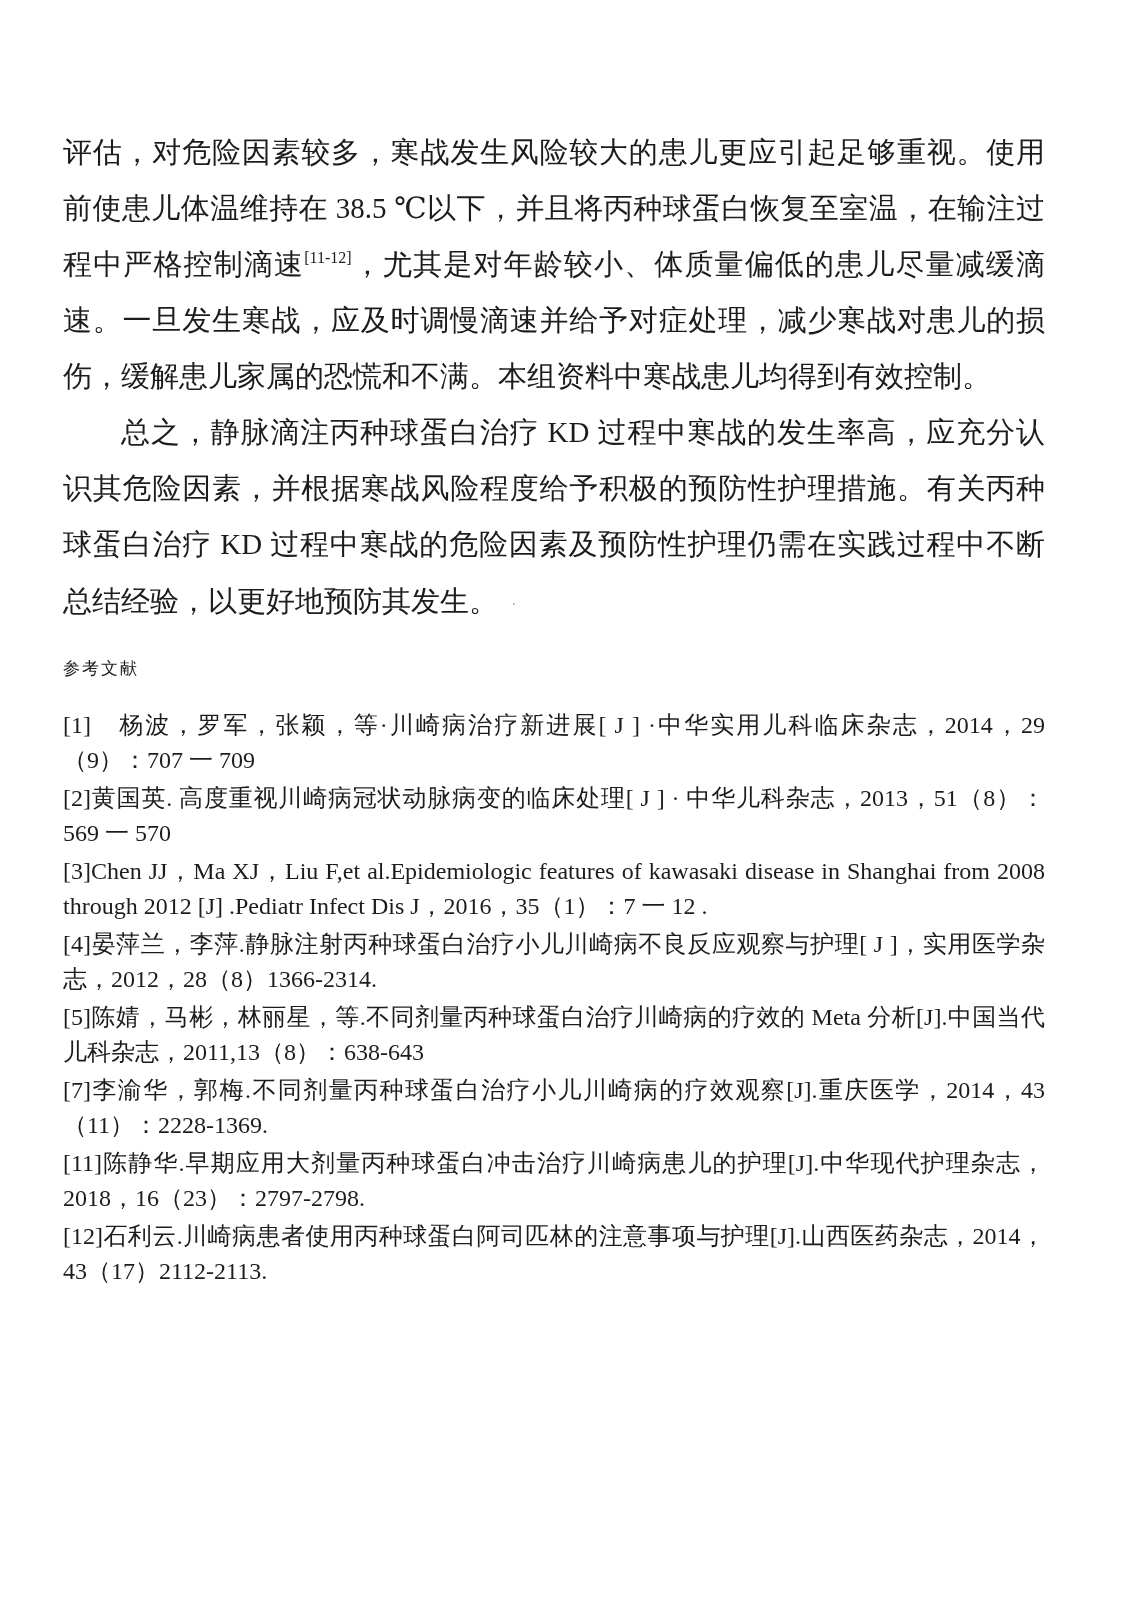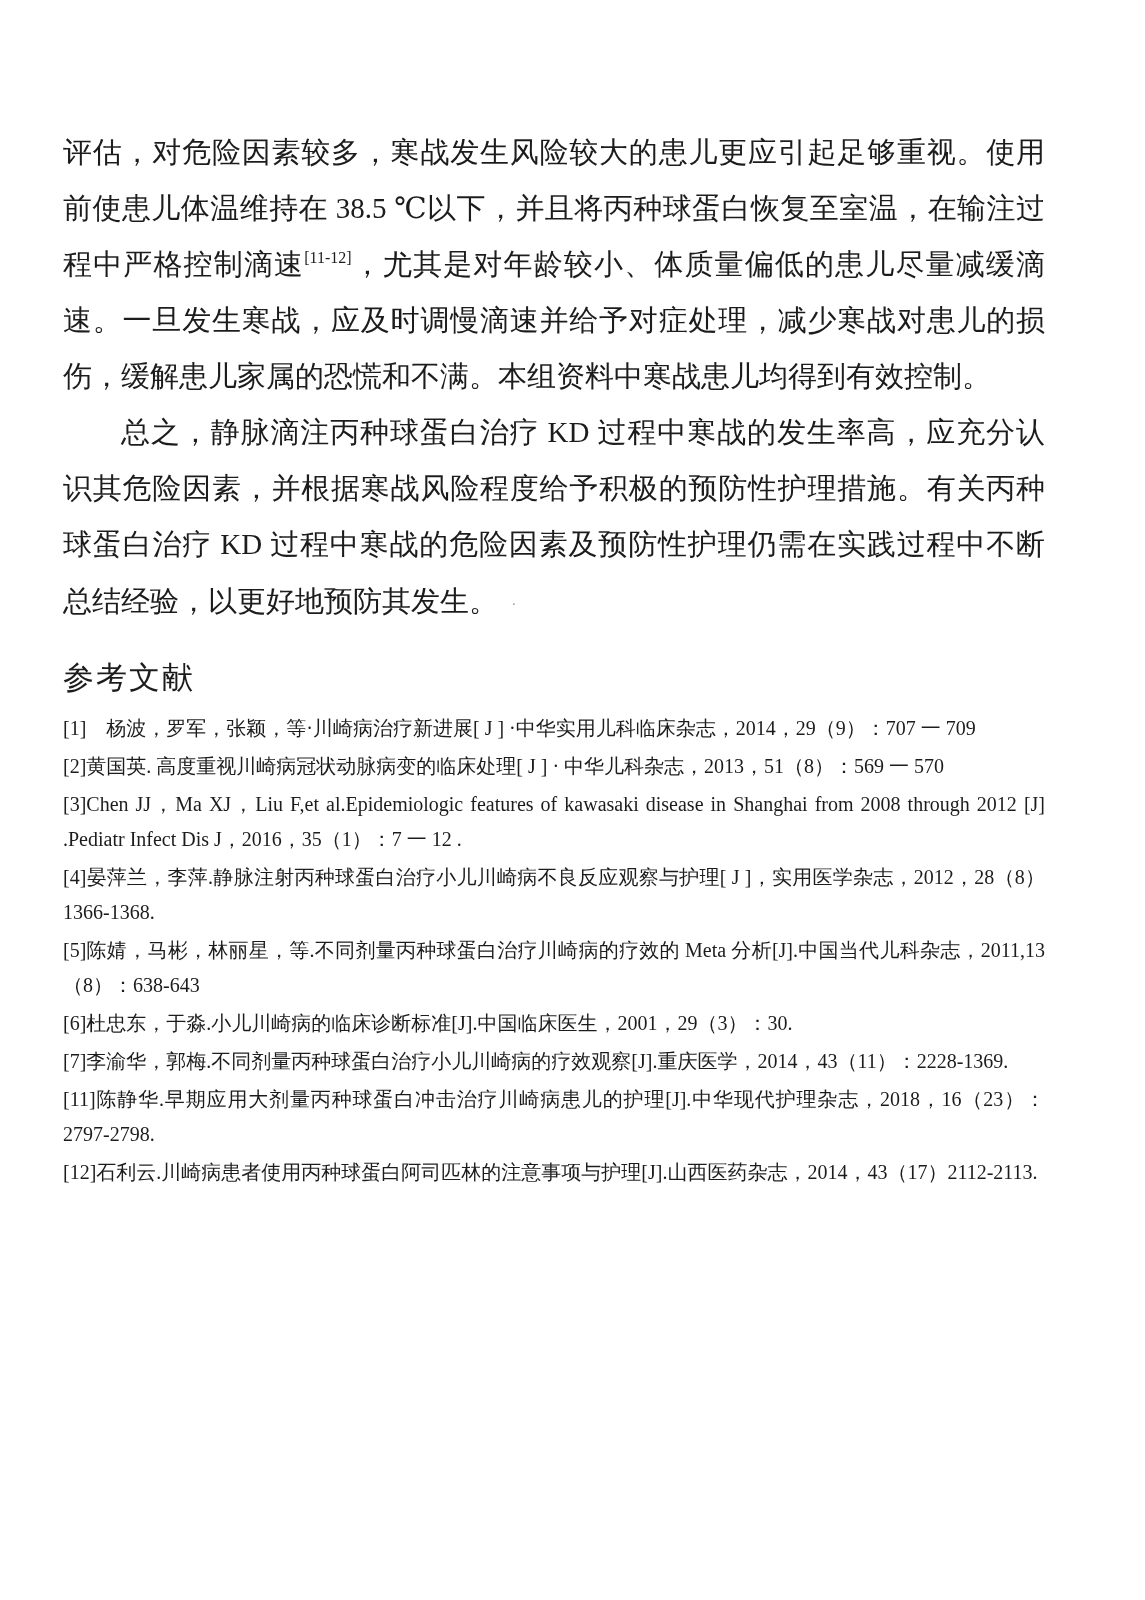--- a/index.html
+++ b/index.html
@@ -34,28 +34,28 @@
     vertical-align: super;
     letter-spacing: 0;
   }
   .stray {
     color: #9a9a9a;
     font-size: 15px;
     margin-left: 14px;
     vertical-align: 6px;
   }
   .refs-heading {
-    margin: 28px 0 12px 0;
-    font-size: 31px;
+    margin: 28px 0 28px 0;
+    font-size: 17px;
     font-weight: normal;
     letter-spacing: 2px;
   }
   .refs .ref {
     margin: 0 0 3px 0;
-    font-size: 20px;
+    font-size: 24px;
     line-height: 35px;
     text-align: justify;
     text-justify: inter-character;
   }
 </style>
 </head>
 <body>
 
 <div class="page">
 
@@ -64,21 +64,20 @@
 
     <p class="para indent"><span>总之，静脉滴注丙种球蛋白治疗 KD 过程中寒战的发生率高，应充分认识其危险因素，并根据寒战风险程度给予积极的预防性护理措施。有关丙种球蛋白治疗 KD 过程中寒战的危险因素及预防性护理仍需在实践过程中不断总结经验，以更好地预防其发生。</span><span class="stray">.</span></p>
   </section>
 
   <h2 class="refs-heading">参考文献</h2>
 
   <section class="refs">
     <p class="ref">[1]　杨波，罗军，张颖，等·川崎病治疗新进展[ J ] ·中华实用儿科临床杂志，2014，29（9）：707 一 709</p>
     <p class="ref">[2]黄国英. 高度重视川崎病冠状动脉病变的临床处理[ J ] · 中华儿科杂志，2013，51（8）：569 一 570</p>
     <p class="ref">[3]Chen JJ，Ma XJ，Liu F,et al.Epidemiologic features of kawasaki disease in Shanghai from 2008 through 2012 [J] .Pediatr Infect Dis J，2016，35（1）：7 一 12 .</p>
-    <p class="ref">[4]晏萍兰，李萍.静脉注射丙种球蛋白治疗小儿川崎病不良反应观察与护理[ J ]，实用医学杂志，2012，28（8）1366-1368.</p>
+    <p class="ref">[4]晏萍兰，李萍.静脉注射丙种球蛋白治疗小儿川崎病不良反应观察与护理[ J ]，实用医学杂志，2012，28（8）1366-2314.</p>
     <p class="ref">[5]陈婧，马彬，林丽星，等.不同剂量丙种球蛋白治疗川崎病的疗效的 Meta 分析[J].中国当代儿科杂志，2011,13（8）：638-643</p>
-    <p class="ref">[6]杜忠东，于淼.小儿川崎病的临床诊断标准[J].中国临床医生，2001，29（3）：30.</p>
     <p class="ref">[7]李渝华，郭梅.不同剂量丙种球蛋白治疗小儿川崎病的疗效观察[J].重庆医学，2014，43（11）：2228-1369.</p>
     <p class="ref">[11]陈静华.早期应用大剂量丙种球蛋白冲击治疗川崎病患儿的护理[J].中华现代护理杂志，2018，16（23）：2797-2798.</p>
     <p class="ref">[12]石利云.川崎病患者使用丙种球蛋白阿司匹林的注意事项与护理[J].山西医药杂志，2014，43（17）2112-2113.</p>
   </section>
 
 </div>
 
 </body></html>

